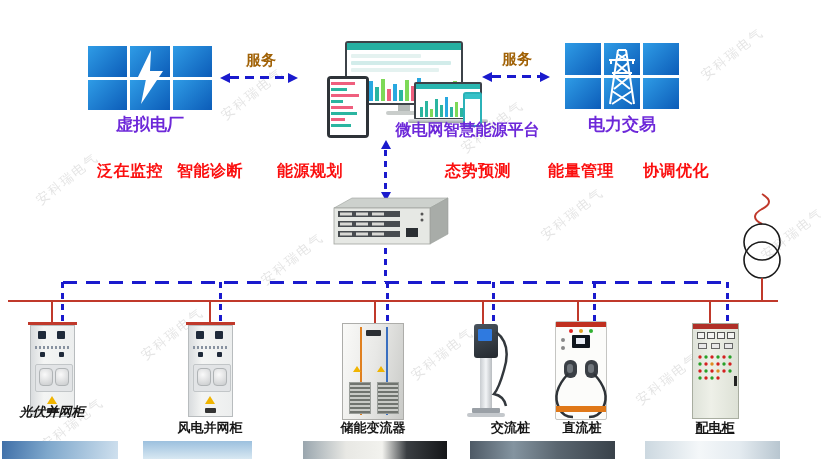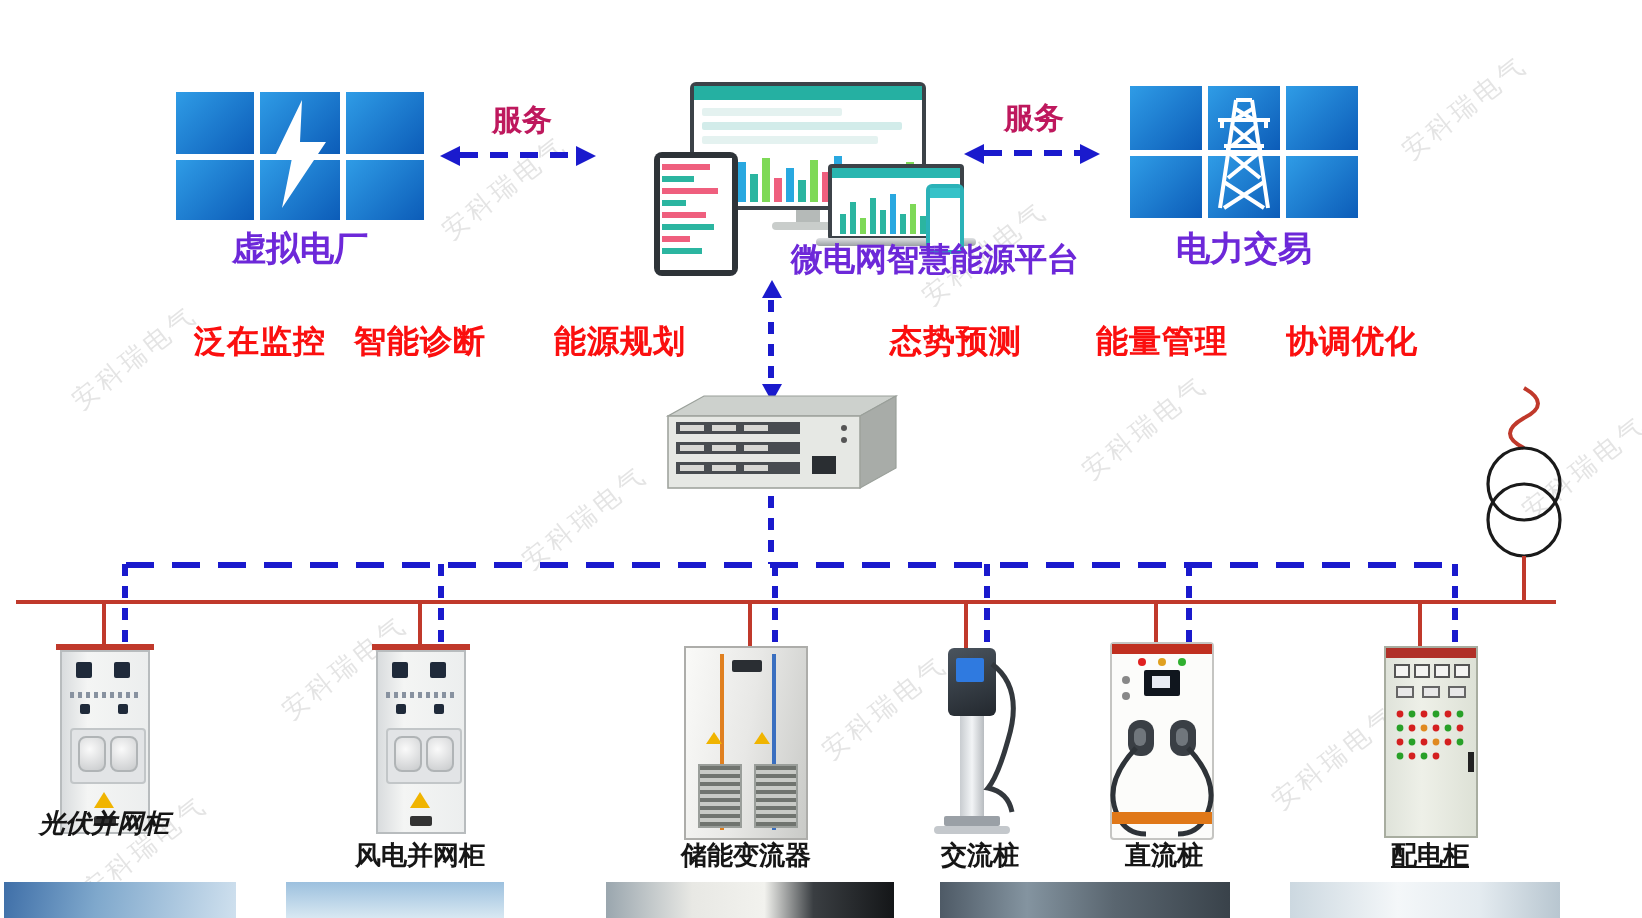--- a/index.html
+++ b/index.html
@@ -13,21 +13,21 @@
 
   
   .tilegrid{position:absolute;display:grid;grid-template-columns:repeat(3,1fr);
             grid-template-rows:repeat(2,1fr);gap:3px;}
   .tile{background:linear-gradient(135deg,#2f9ce6 0%,#0c5cb8 100%);}
 
   
   .node-label{position:absolute;font-weight:700;color:#6d28d9;text-align:center;}
   .feature{position:absolute;font-size:16px;font-weight:700;color:#fb0f0f;letter-spacing:.5px;white-space:nowrap;}
   .dev-label{position:absolute;width:80px;text-align:center;font-size:13px;font-weight:700;color:#161616;white-space:nowrap;}
-  .service-label{position:absolute;font-size:15px;color:#be185d;font-weight:600;}
+  .service-label{position:absolute;font-size:15px;color:#a16207;font-weight:600;}
 
   
   .hdash{position:absolute;height:3px;background:repeating-linear-gradient(90deg,#1a1acd 0 9px,transparent 9px 15px);}
   .hdash-bus{position:absolute;height:3px;background:repeating-linear-gradient(90deg,#1a1acd 0 14px,transparent 14px 23px);}
   .vdash{position:absolute;width:3px;background:repeating-linear-gradient(180deg,#1a1acd 0 6px,transparent 6px 11px);}
   .redline{position:absolute;background:#c0392b;}
 
   
   .ah{position:absolute;width:0;height:0;}
   .ah-left{border-top:5px solid transparent;border-bottom:5px solid transparent;border-right:10px solid #1a1acd;}
@@ -391,21 +391,21 @@
           <circle cx="15" cy="24" r="1.7" fill="#28a028"></circle>
           <circle cx="21" cy="24" r="1.7" fill="#d42020"></circle>
       </g>
     </svg>
     <div class="handle"></div>
   </div>
 
   <div class="dev-label" style="left:12px;top:403px;font-style:italic;">光伏并网柜</div>
   <div class="dev-label" style="left:170px;top:419px;">风电并网柜</div>
   <div class="dev-label" style="left:333px;top:419px;">储能变流器</div>
-  <div class="dev-label" style="left:450px;top:419px;">交流桩</div>
+  <div class="dev-label" style="left:450px;top:419px;text-align:right;">交流桩</div>
   <div class="dev-label" style="left:542px;top:419px;">直流桩</div>
   <div class="dev-label" style="left:675px;top:419px;text-decoration:underline;">配电柜</div>
 
   <div class="photo" style="left:2px;width:116px;background:linear-gradient(100deg,#3f6fa8,#7fa8cc 40%,#cfe0ee);"></div>
   <div class="photo" style="left:143px;width:109px;background:linear-gradient(180deg,#9cc0de,#d8e8f2);"></div>
   <div class="photo" style="left:303px;width:144px;background:linear-gradient(90deg,#9aa6ae,#e8e8e4 30%,#f2f2ee 55%,#3a3e42 72%,#141618);"></div>
   <div class="photo" style="left:470px;width:145px;background:linear-gradient(90deg,#4e5a66,#8494a0 30%,#5a6670 60%,#39424a);"></div>
   <div class="photo" style="left:645px;width:135px;background:linear-gradient(90deg,#ccd8e0,#f4f7f9 40%,#e4ebf0 70%,#b8c6d0);"></div>
 
 </div>

